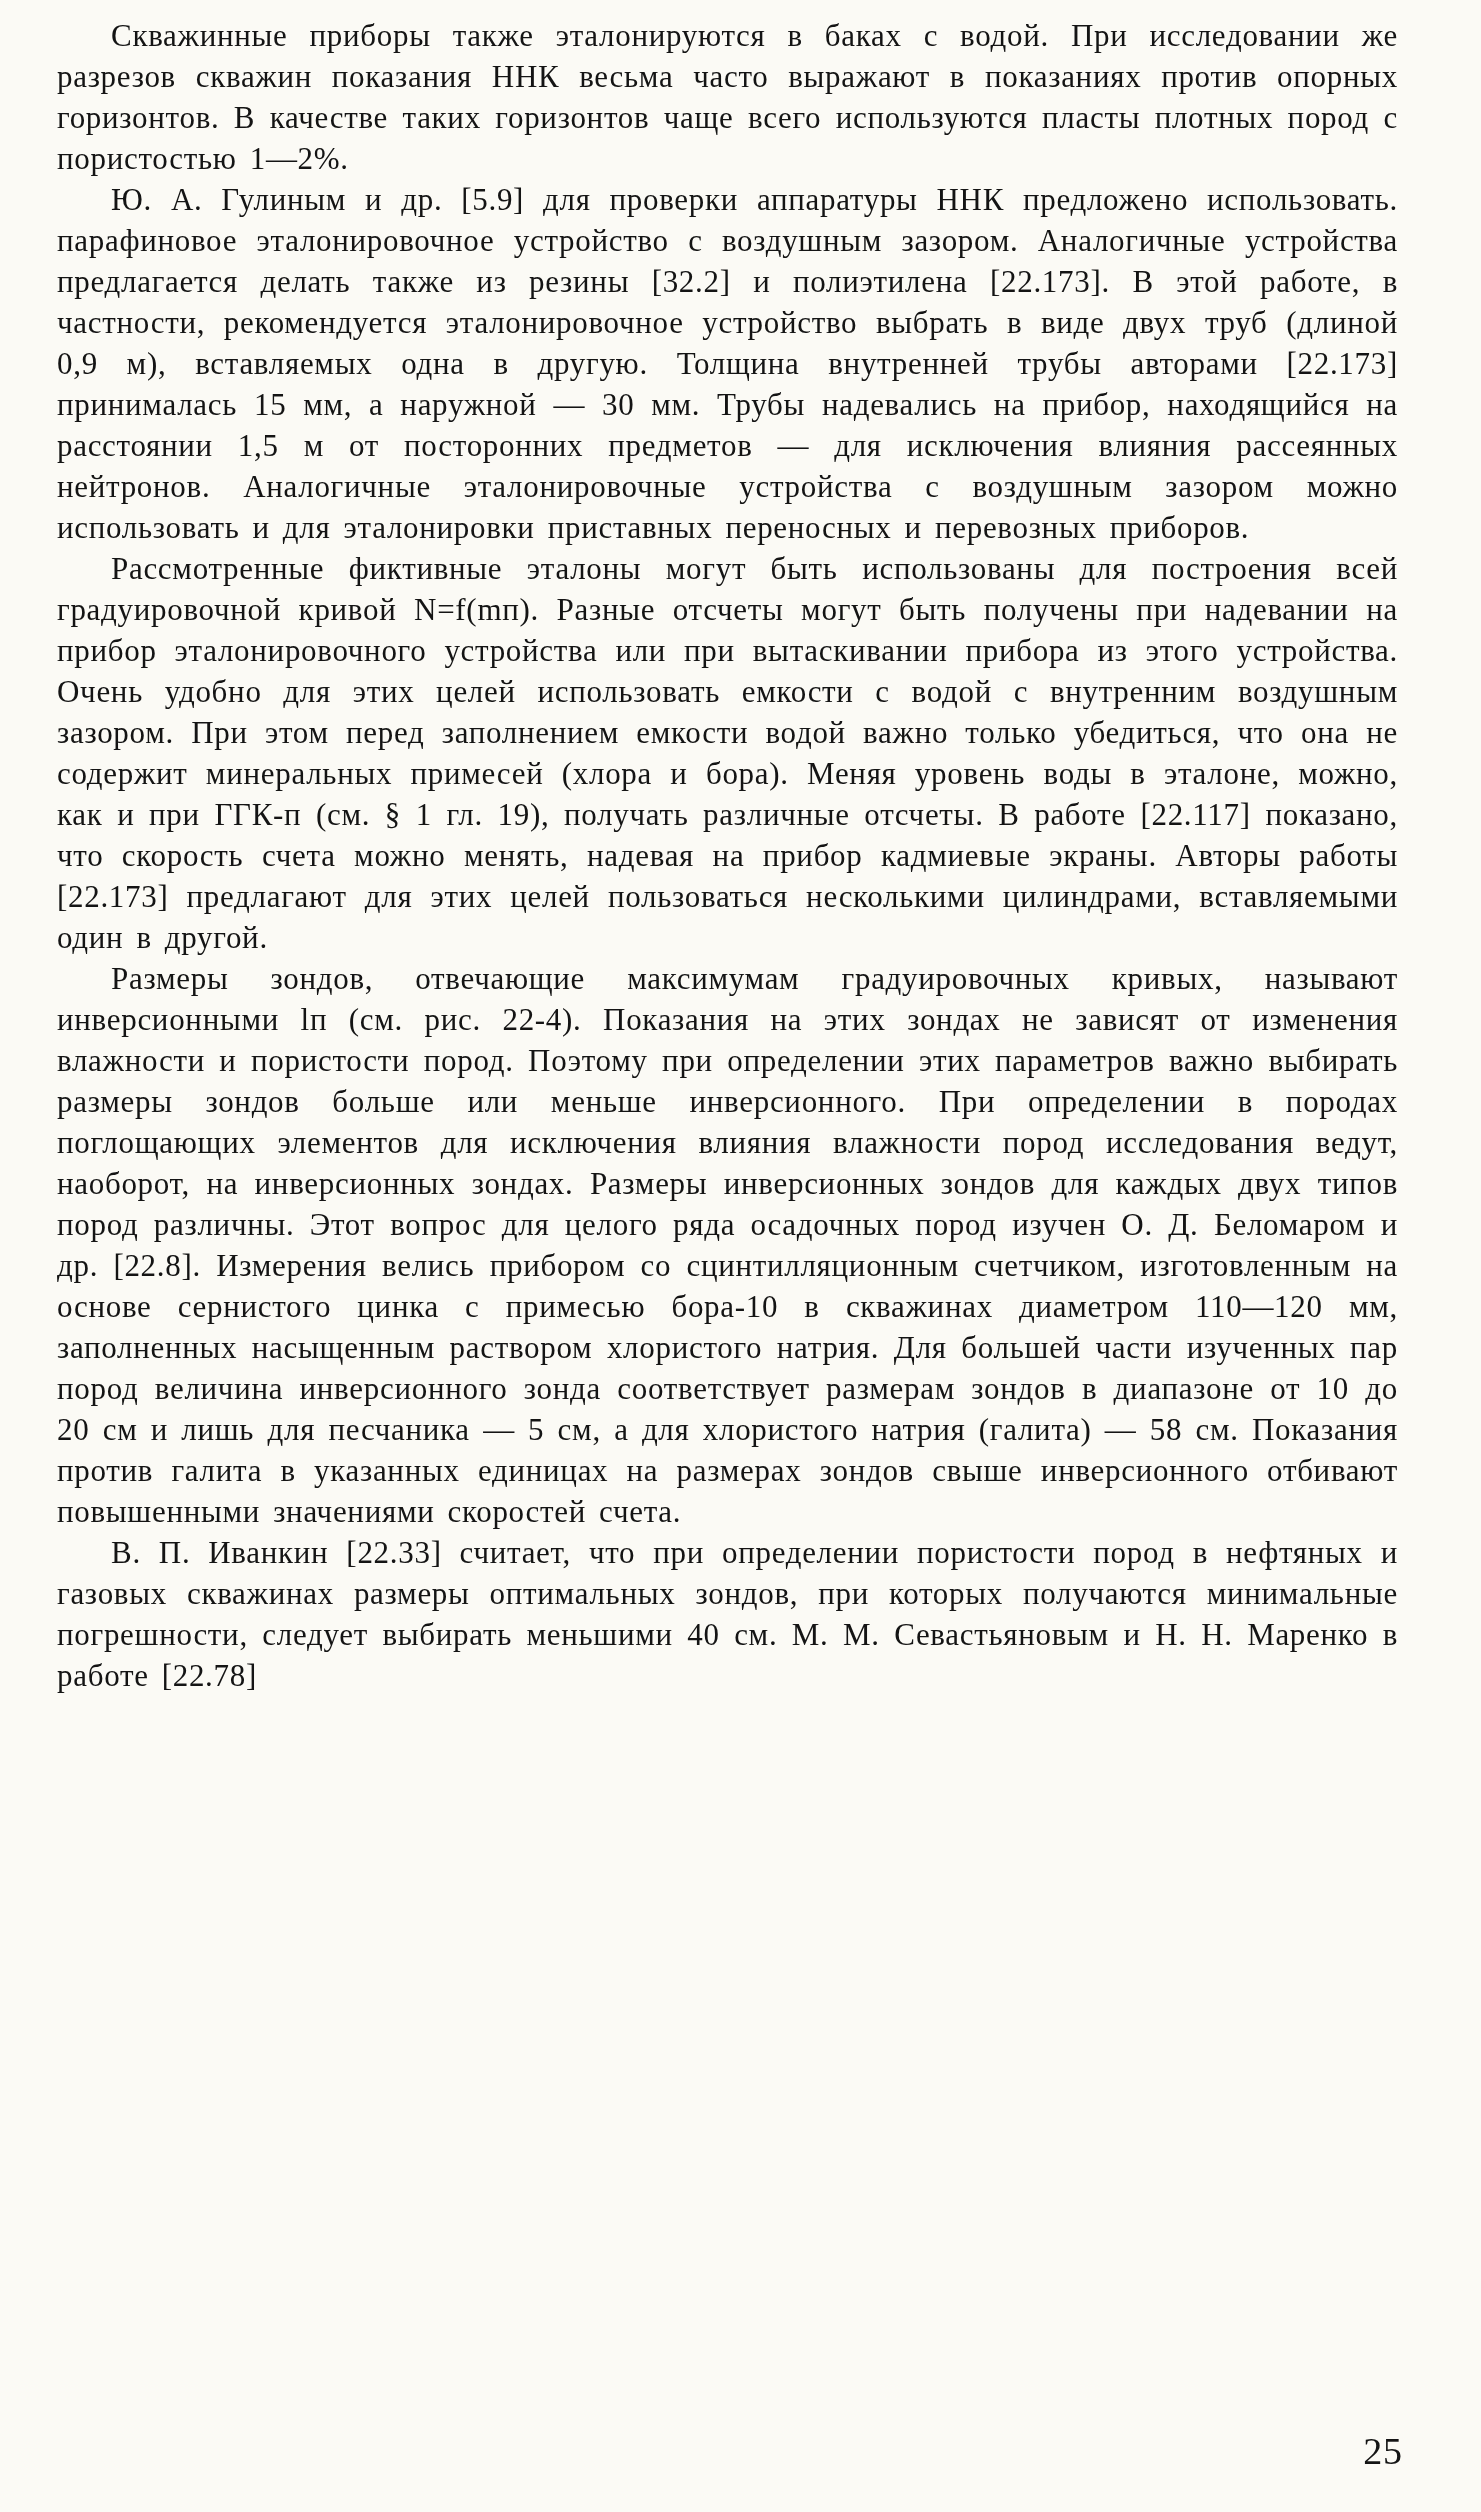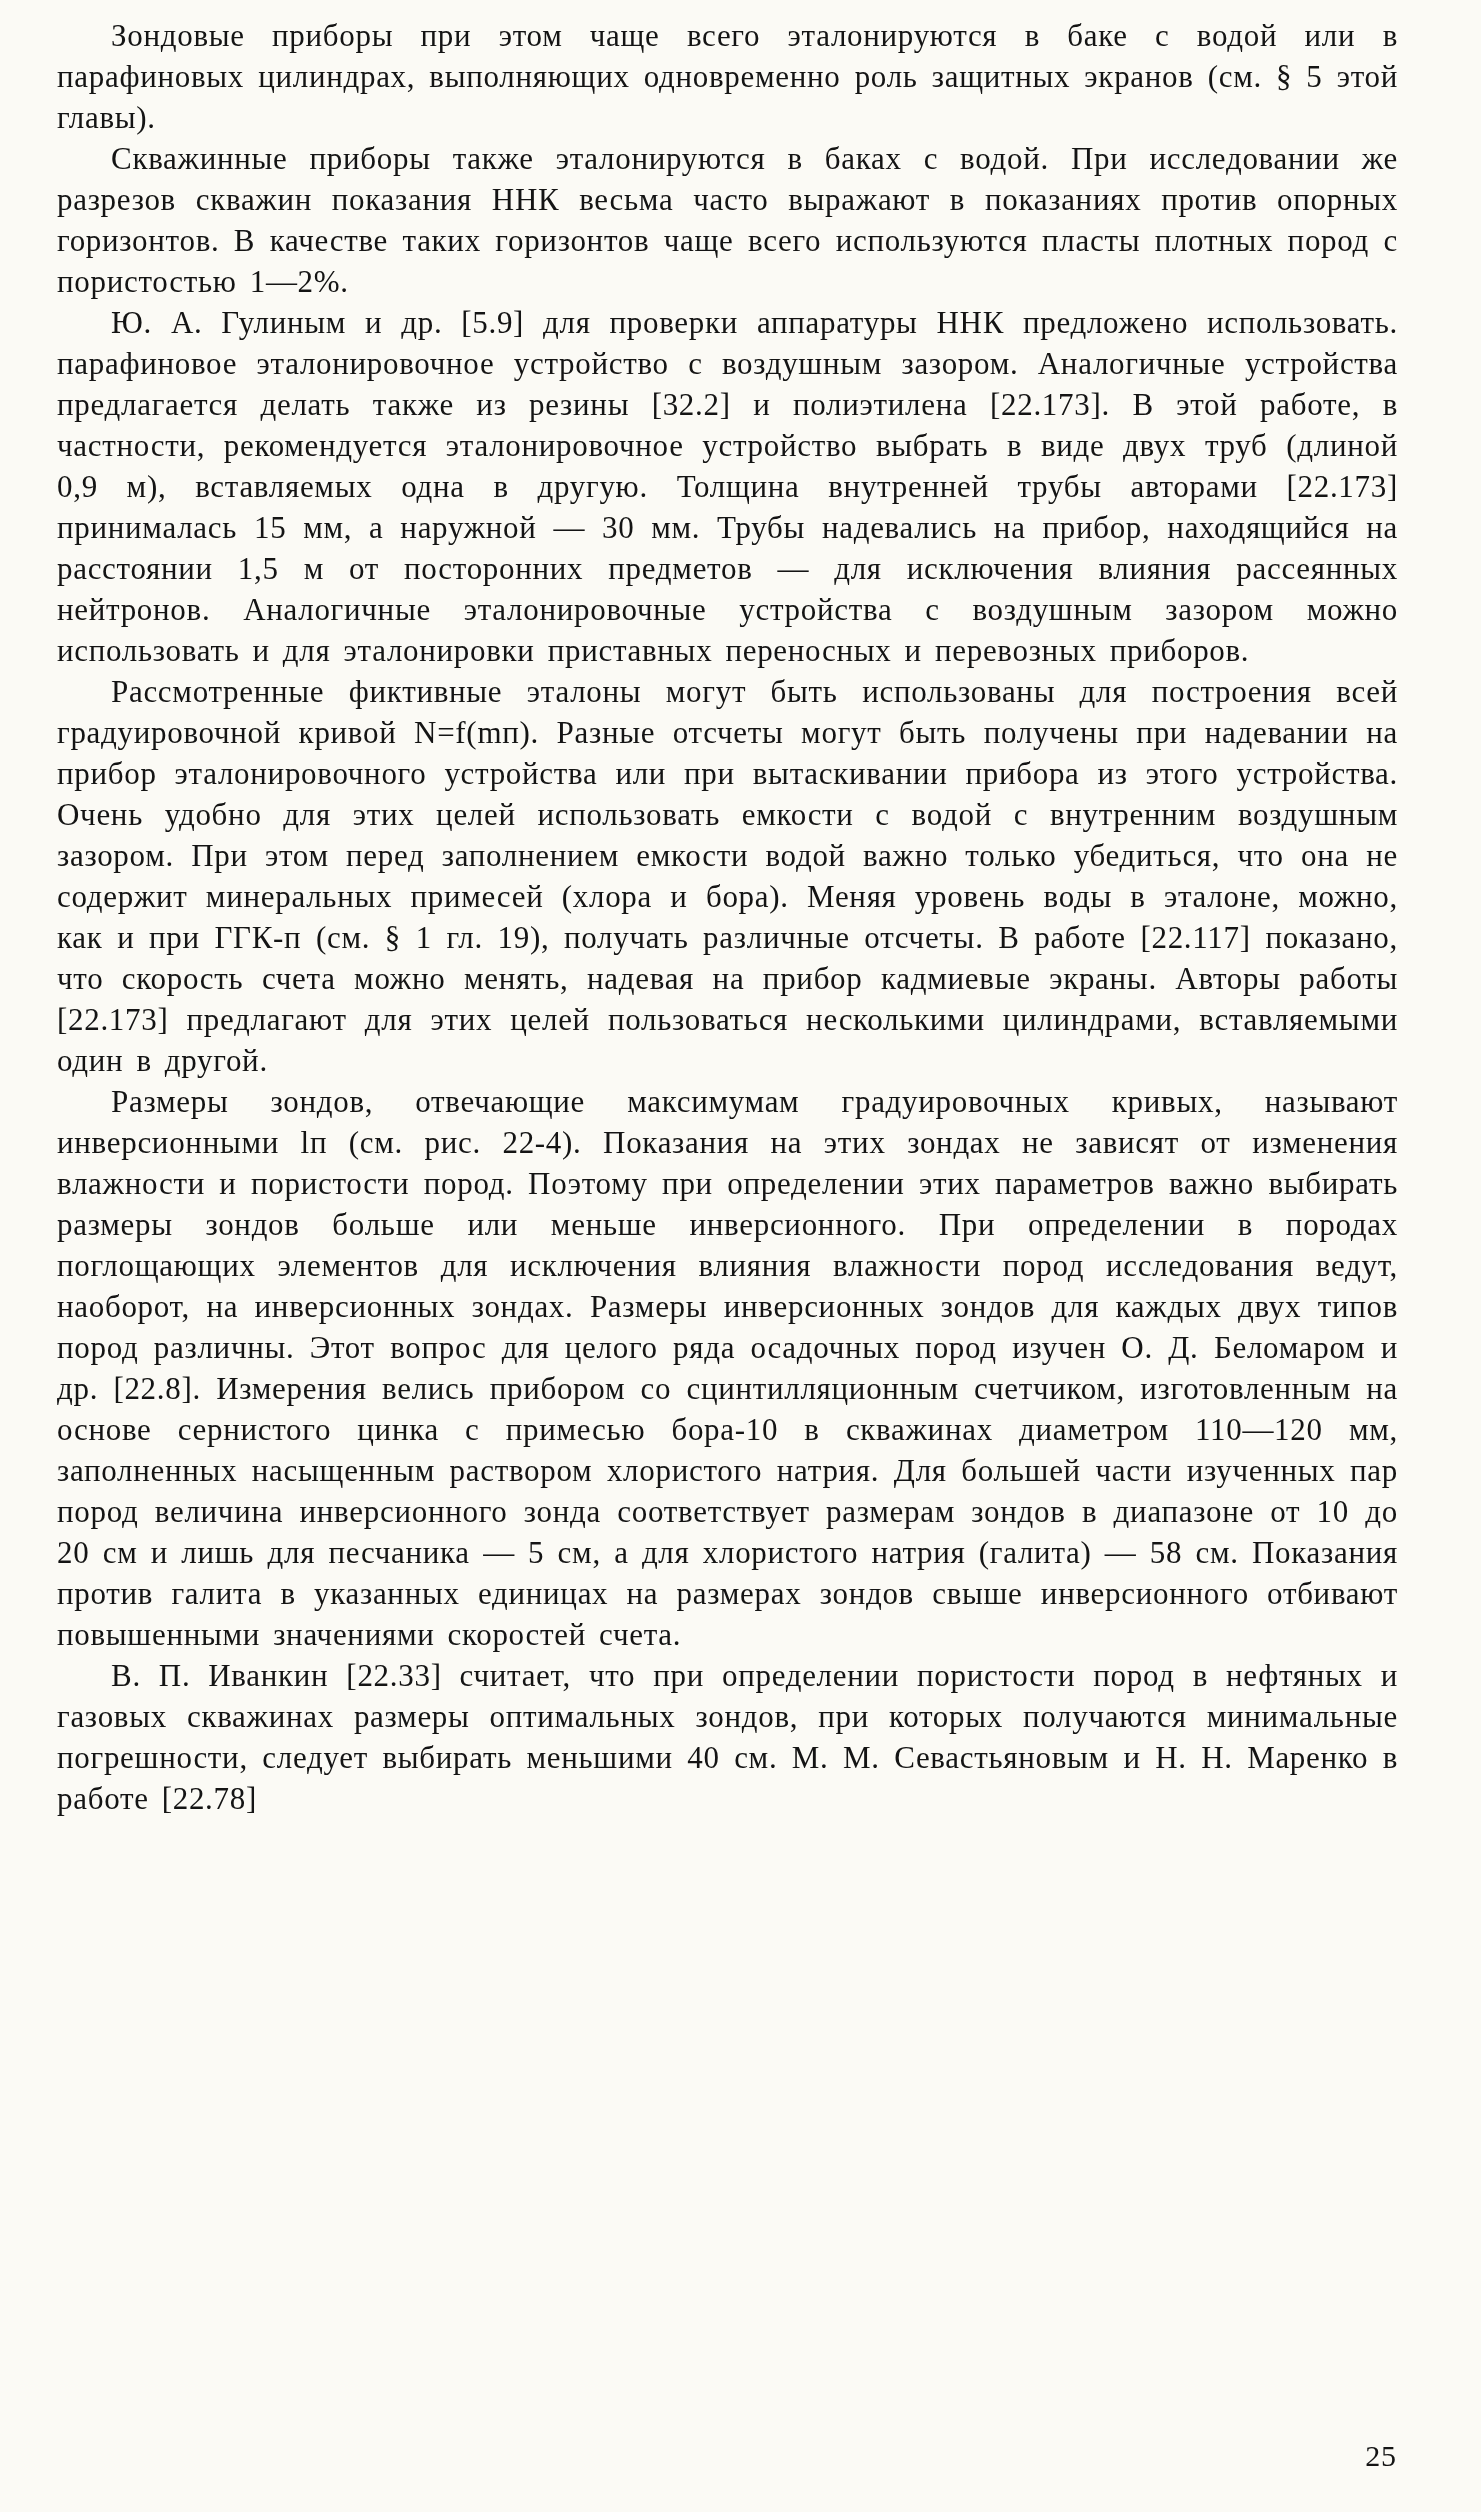--- a/index.html
+++ b/index.html
@@ -23,31 +23,30 @@
     margin: 0;
     text-indent: 54px;
     text-align: justify;
     font-size: 31px;
     line-height: 41px;
     letter-spacing: 0.7px;
     word-spacing: 4.6px;
   }
   .page-number {
     position: absolute;
-    right: 84px;
+    right: 78px;
     bottom: 39px;
-    font-size: 30px;
+    font-size: 38px;
     letter-spacing: 0.9px;
   }
 </style>
 </head>
 <body>
 
 <div class="page">
-  <p class="para">Зондовые приборы при этом чаще всего эталонируются в баке с водой или в парафиновых цилиндрах, выполняющих одновременно роль защитных экранов (см. § 5 этой главы).</p>
   <p class="para">Скважинные приборы также эталонируются в баках с водой. При исследовании же разрезов скважин показания ННК весьма часто выражают в показаниях против опорных горизонтов. В качестве таких горизонтов чаще всего используются пласты плотных пород с пористостью 1—2%.</p>
   <p class="para">Ю. А. Гулиным и др. [5.9] для проверки аппаратуры ННК предложено использовать. парафиновое эталонировочное устройство с воздушным зазором. Аналогичные устройства предлагается делать также из резины [32.2] и полиэтилена [22.173]. В этой работе, в частности, рекомендуется эталонировочное устройство выбрать в виде двух труб (длиной 0,9 м), вставляемых одна в другую. Толщина внутренней трубы авторами [22.173] принималась 15 мм, а наружной — 30 мм. Трубы надевались на прибор, находящийся на расстоянии 1,5 м от посторонних предметов — для исключения влияния рассеянных нейтронов. Аналогичные эталонировочные устройства с воздушным зазором можно использовать и для эталонировки приставных переносных и перевозных приборов.</p>
   <p class="para">Рассмотренные фиктивные эталоны могут быть использованы для построения всей градуировочной кривой N=f(mп). Разные отсчеты могут быть получены при надевании на прибор эталонировочного устройства или при вытаскивании прибора из этого устройства. Очень удобно для этих целей использовать емкости с водой с внутренним воздушным зазором. При этом перед заполнением емкости водой важно только убедиться, что она не содержит минеральных примесей (хлора и бора). Меняя уровень воды в эталоне, можно, как и при ГГК-п (см. § 1 гл. 19), получать различные отсчеты. В работе [22.117] показано, что скорость счета можно менять, надевая на прибор кадмиевые экраны. Авторы работы [22.173] предлагают для этих целей пользоваться несколькими цилиндрами, вставляемыми один в другой.</p>
   <p class="para">Размеры зондов, отвечающие максимумам градуировочных кривых, называют инверсионными lп (см. рис. 22-4). Показания на этих зондах не зависят от изменения влажности и пористости пород. Поэтому при определении этих параметров важно выбирать размеры зондов больше или меньше инверсионного. При определении в породах поглощающих элементов для исключения влияния влажности пород исследования ведут, наоборот, на инверсионных зондах. Размеры инверсионных зондов для каждых двух типов пород различны. Этот вопрос для целого ряда осадочных пород изучен О. Д. Беломаром и др. [22.8]. Измерения велись прибором со сцинтилляционным счетчиком, изготовленным на основе сернистого цинка с примесью бора-10 в скважинах диаметром 110—120 мм, заполненных насыщенным раствором хлористого натрия. Для большей части изученных пар пород величина инверсионного зонда соответствует размерам зондов в диапазоне от 10 до 20 см и лишь для песчаника — 5 см, а для хлористого натрия (галита) — 58 см. Показания против галита в указанных единицах на размерах зондов свыше инверсионного отбивают повышенными значениями скоростей счета.</p>
   <p class="para">В. П. Иванкин [22.33] считает, что при определении пористости пород в нефтяных и газовых скважинах размеры оптимальных зондов, при которых получаются минимальные погрешности, следует выбирать меньшими 40 см. М. М. Севастьяновым и Н. Н. Маренко в работе [22.78]</p>
 </div>
 
 <div class="page-number">25</div>
 
 

